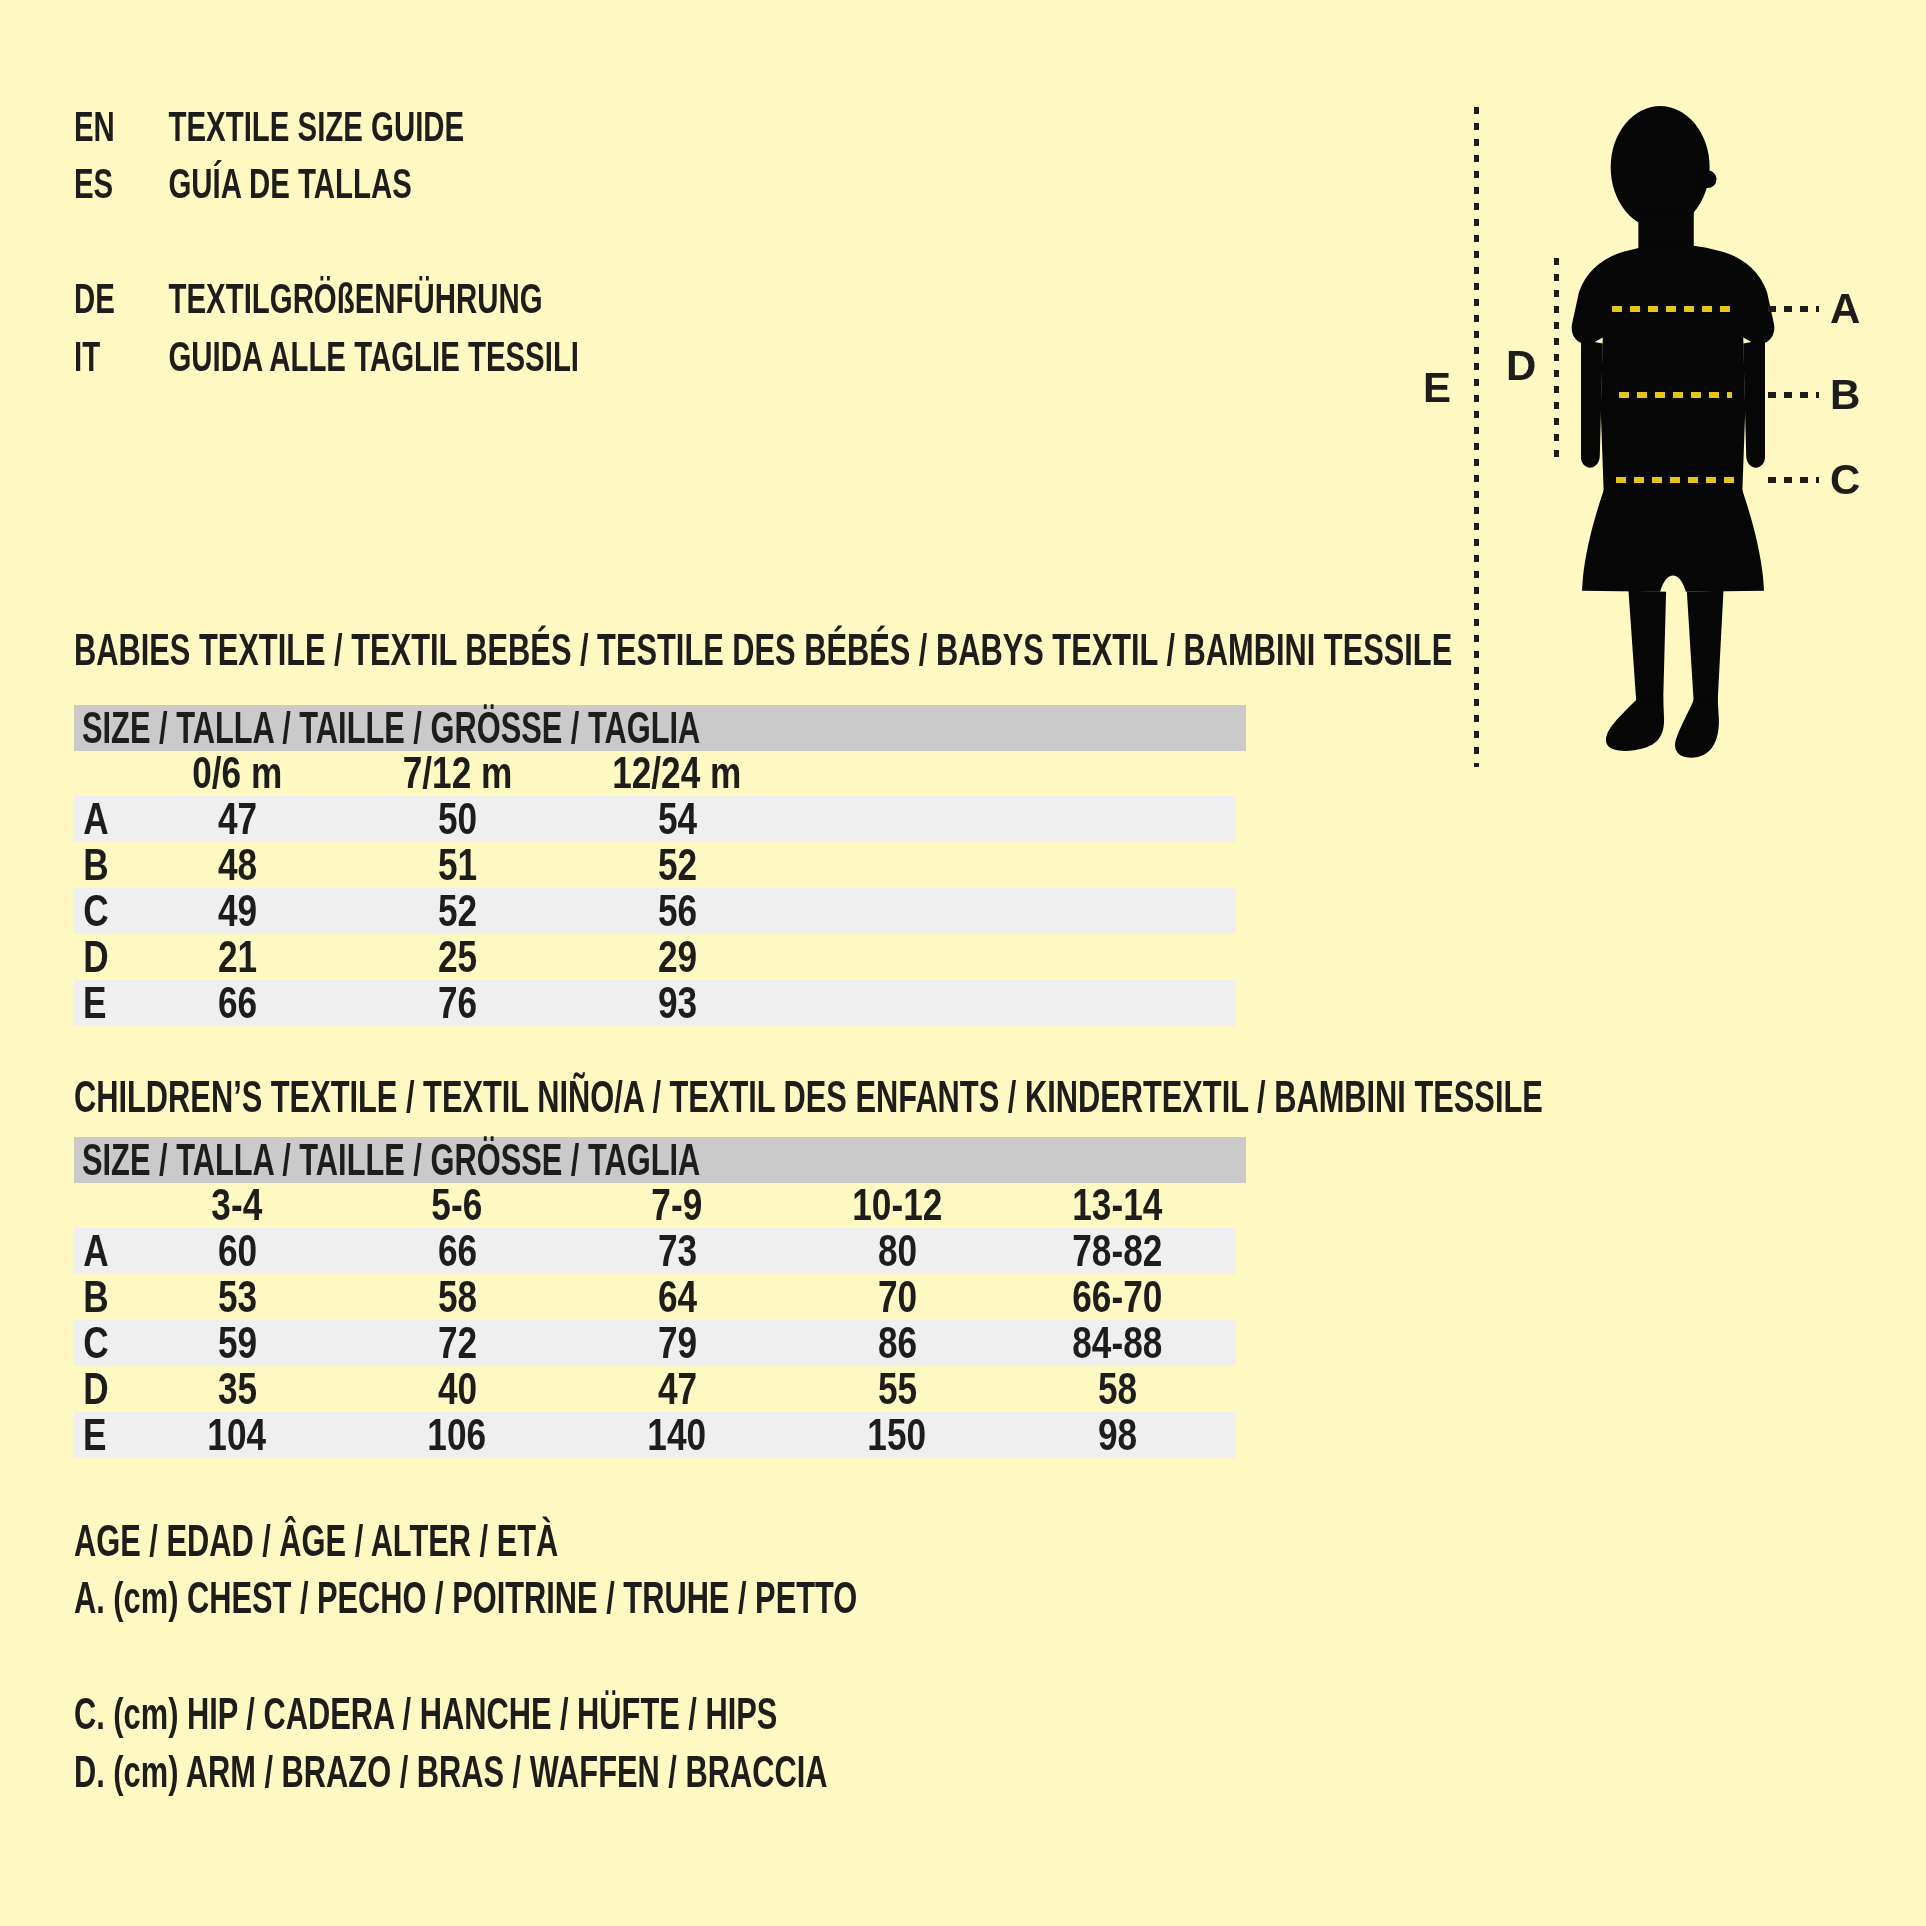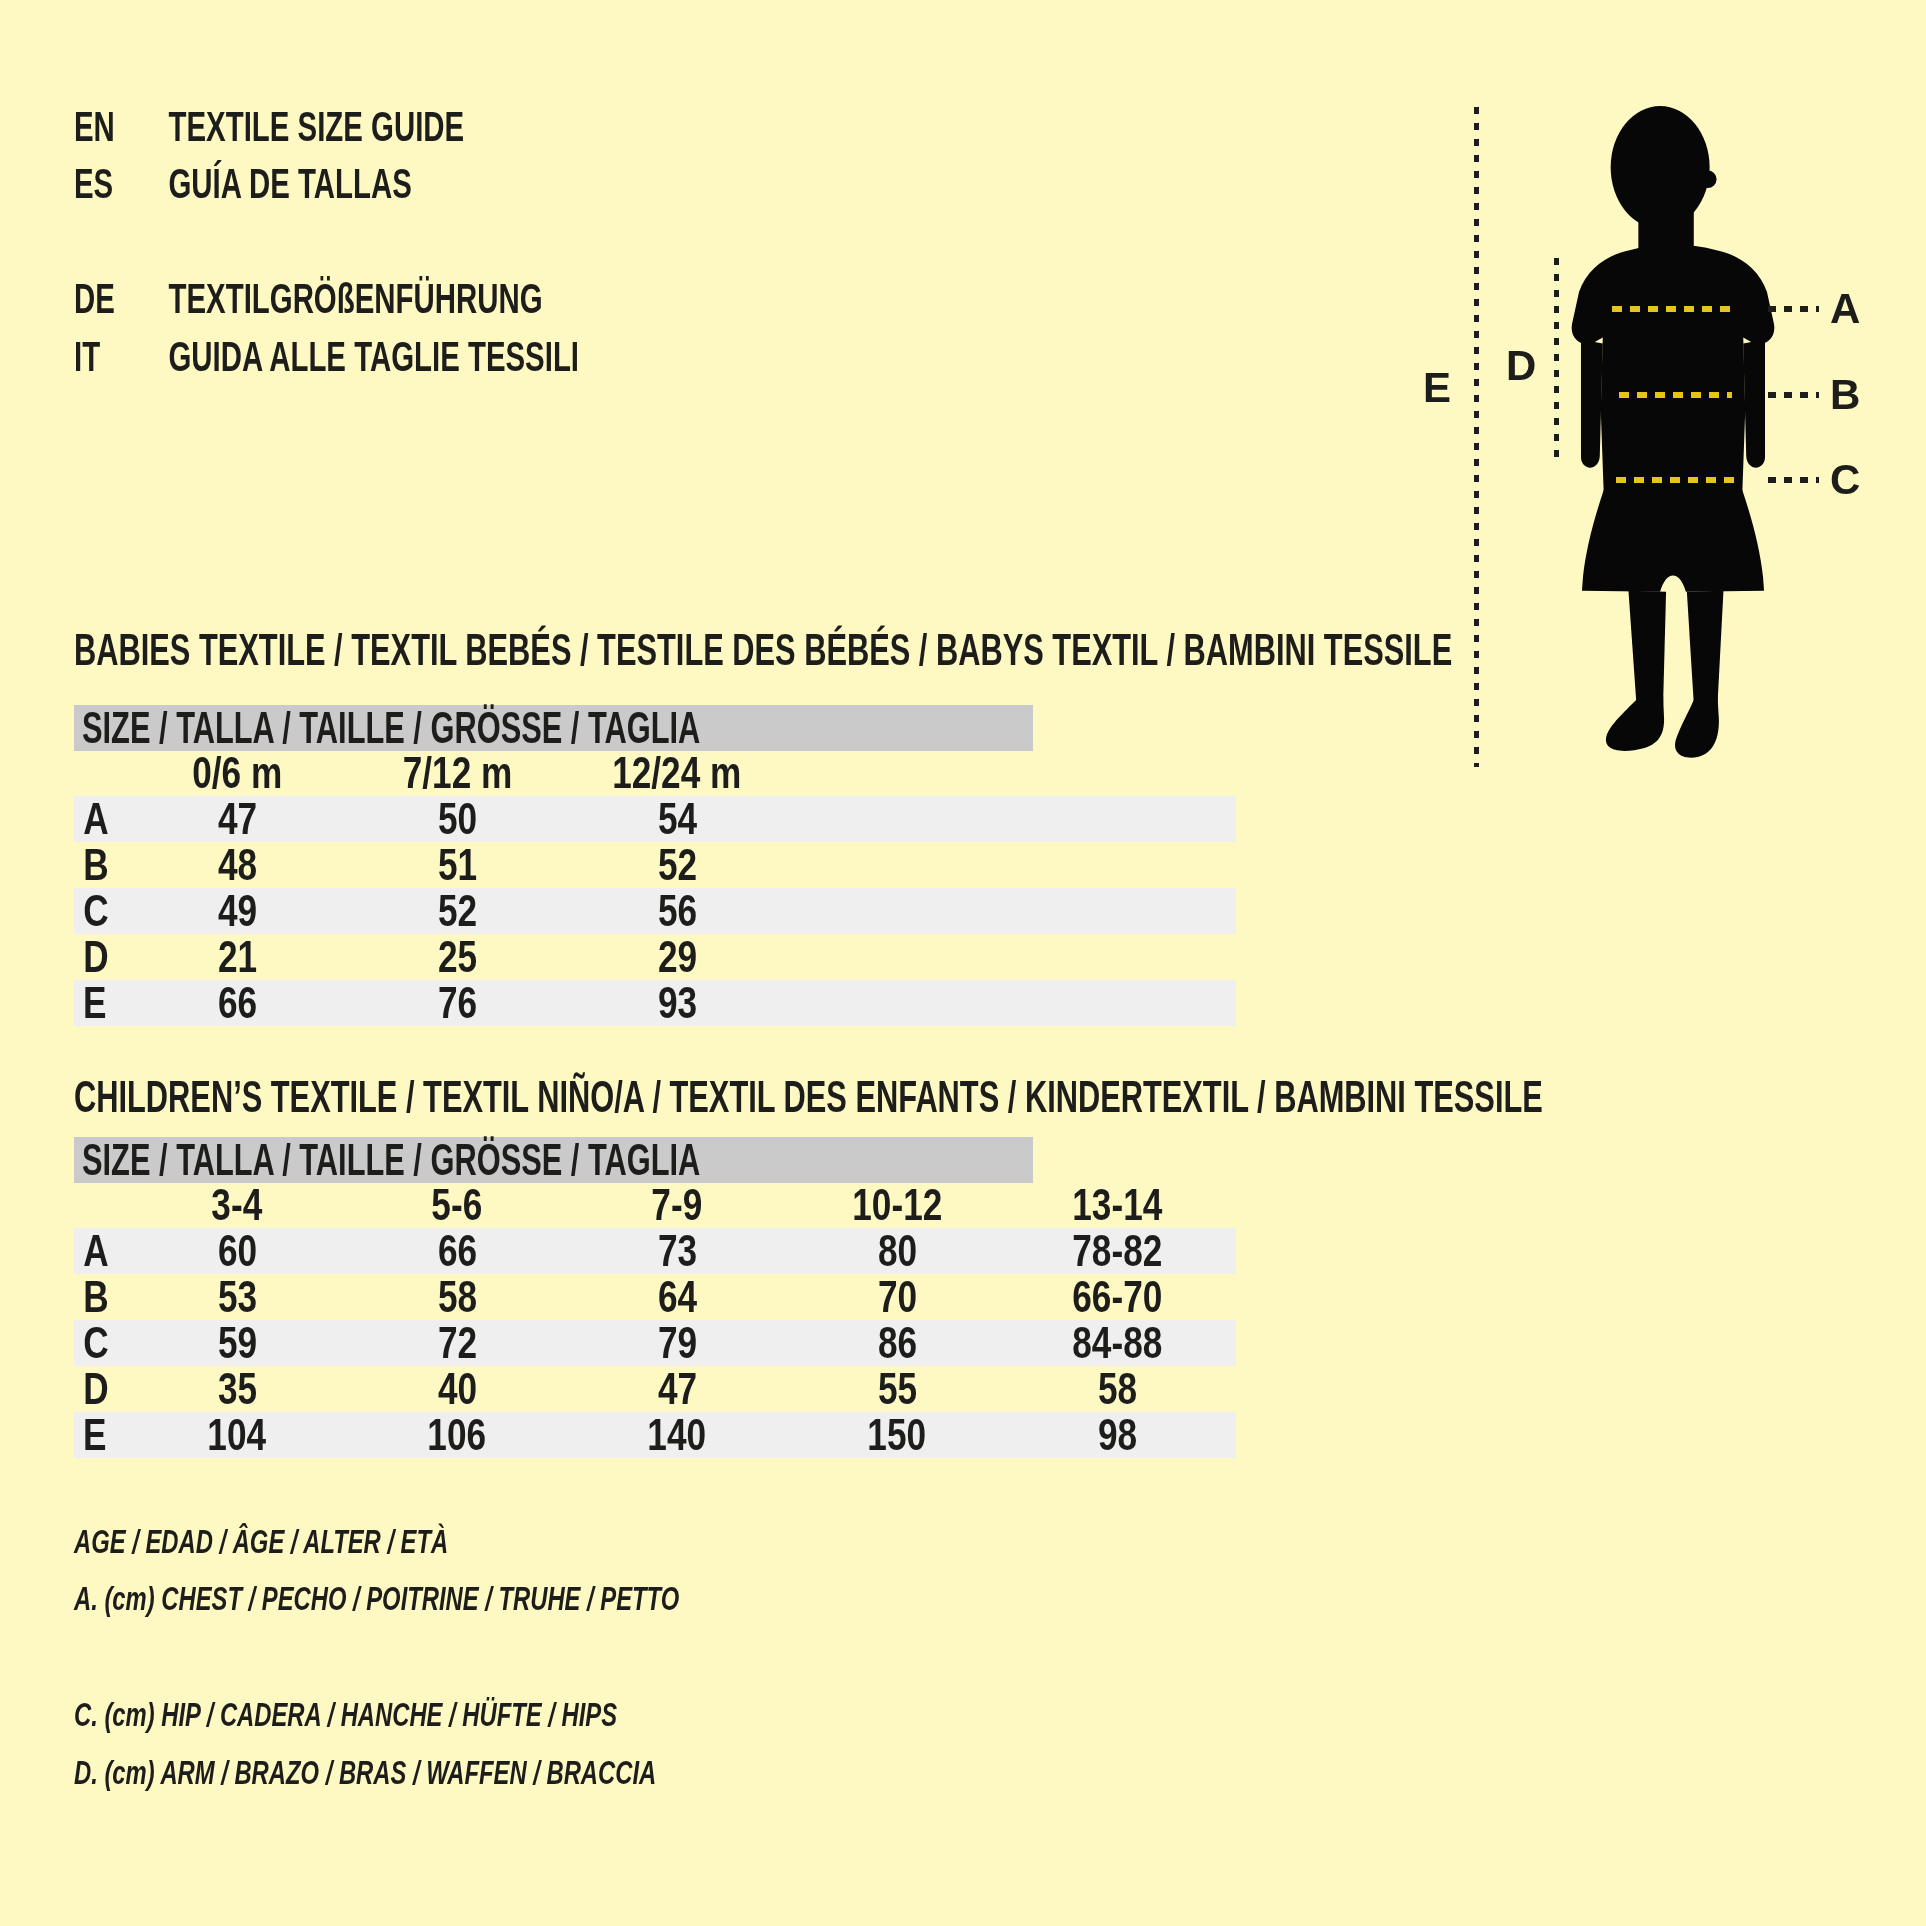--- a/index.html
+++ b/index.html
@@ -7,30 +7,30 @@
         font-family:"Liberation Sans",sans-serif;color:#1d1d1b;font-weight:700;}
   
   .cond{display:inline-block;transform:scaleX(0.70);transform-origin:left center;white-space:nowrap;}
   .cnum{display:inline-block;transform:scaleX(0.80);transform-origin:center center;white-space:nowrap;}
   
   .lang-row{position:absolute;left:74px;font-size:42px;line-height:44px;}
   .lang-code{display:inline-block;width:135px;}
   
   .section-title{position:absolute;left:74px;font-size:44px;line-height:44px;}
   
-  .size-bar{position:absolute;left:74px;width:959px;height:46px;background:#cacaca;
+  .size-bar{position:absolute;left:74px;width:1172px;height:46px;background:#cacaca;
             font-size:44px;line-height:46px;padding-left:8px;box-sizing:border-box;}
   
   .table{position:absolute;left:74px;width:1162px;}
   .trow{display:flex;height:46px;line-height:46px;font-size:44px;}
   .trow.striped{background:#efefef;}
   .rlabel{width:53px;padding-left:6px;box-sizing:border-box;text-align:left;}
   .cell{width:220px;text-align:center;}
   
-  .legend-row{position:absolute;left:74px;font-size:34px;line-height:46px;font-style:italic;}
+  .legend-row{position:absolute;left:74px;font-size:44px;line-height:46px;}
   
   .vdash{position:absolute;width:5px;background:repeating-linear-gradient(to bottom,#1d1d1b 0 7px,transparent 7px 16px);}
   .ydots{position:absolute;height:6px;z-index:3;background:repeating-linear-gradient(to right,#e5c41c 0 10px,transparent 10px 18px);}
   .kdots{position:absolute;height:6px;z-index:3;background:repeating-linear-gradient(to right,#1d1d1b 0 8px,transparent 8px 16px);}
   .fig-label{position:absolute;font-size:42px;line-height:44px;z-index:4;}
   .silhouette{position:absolute;left:1569px;top:104px;width:208px;height:658px;z-index:1;}
 </style>
 </head>
 <body>
 

